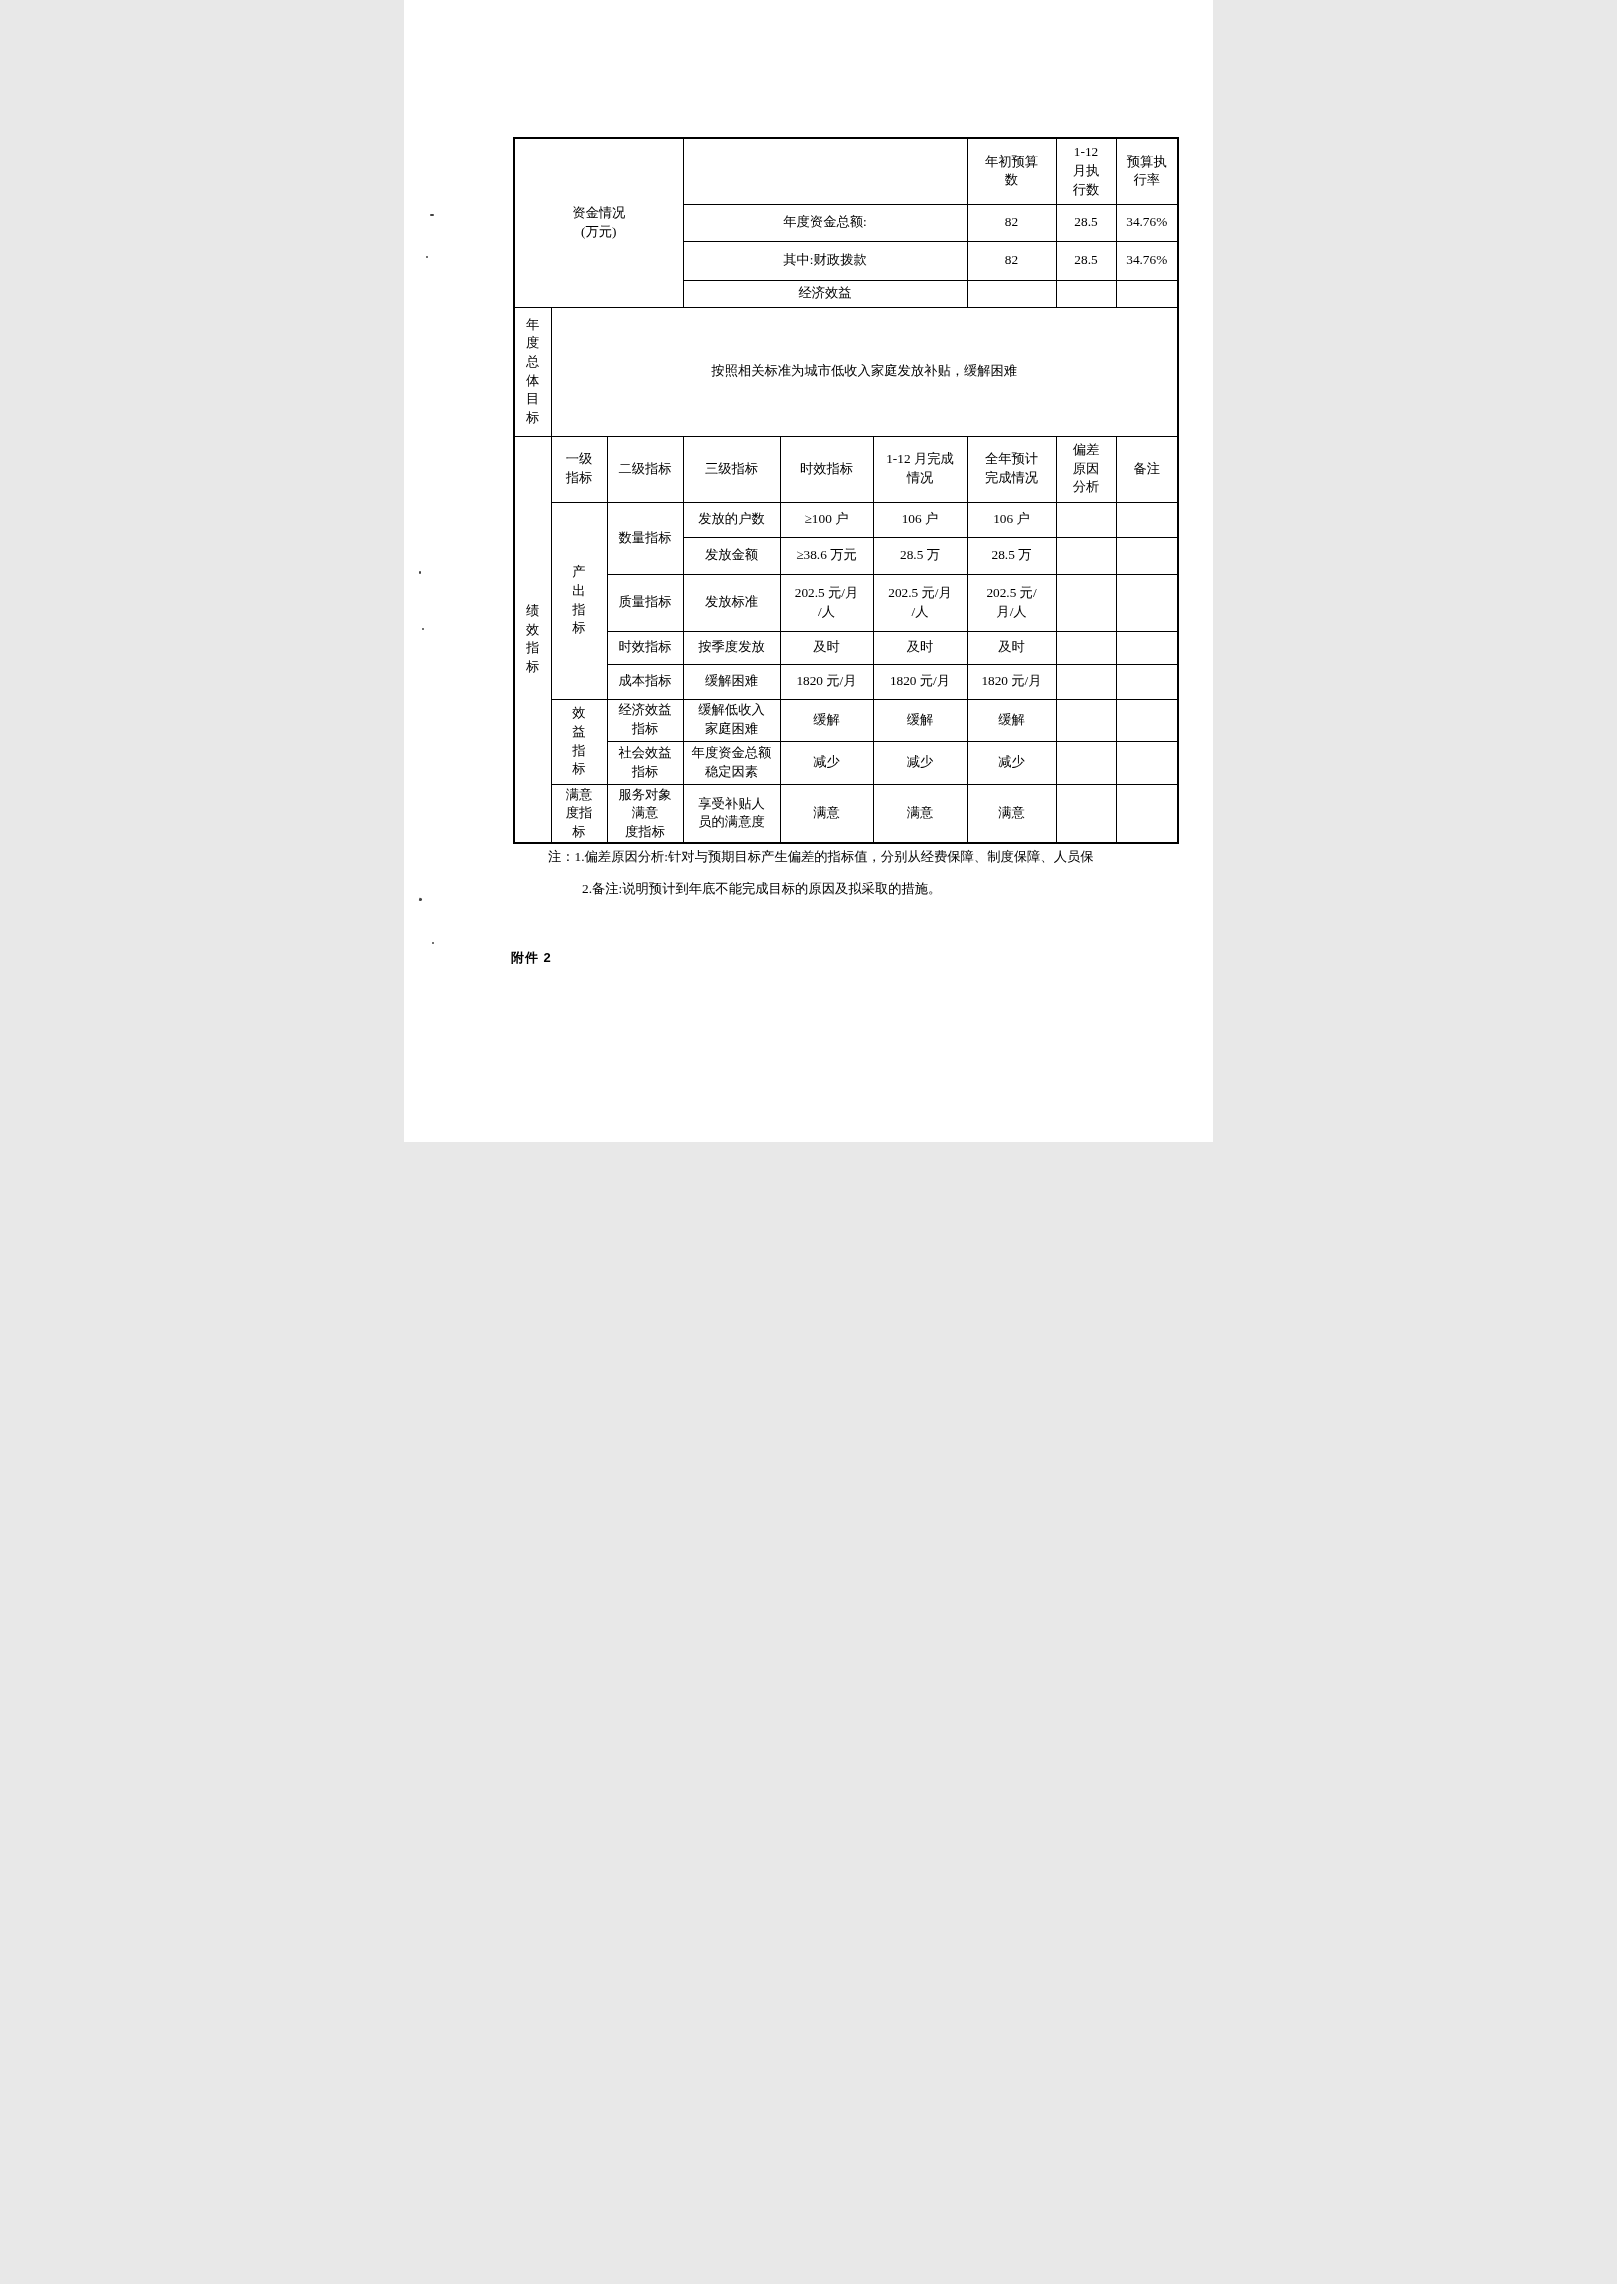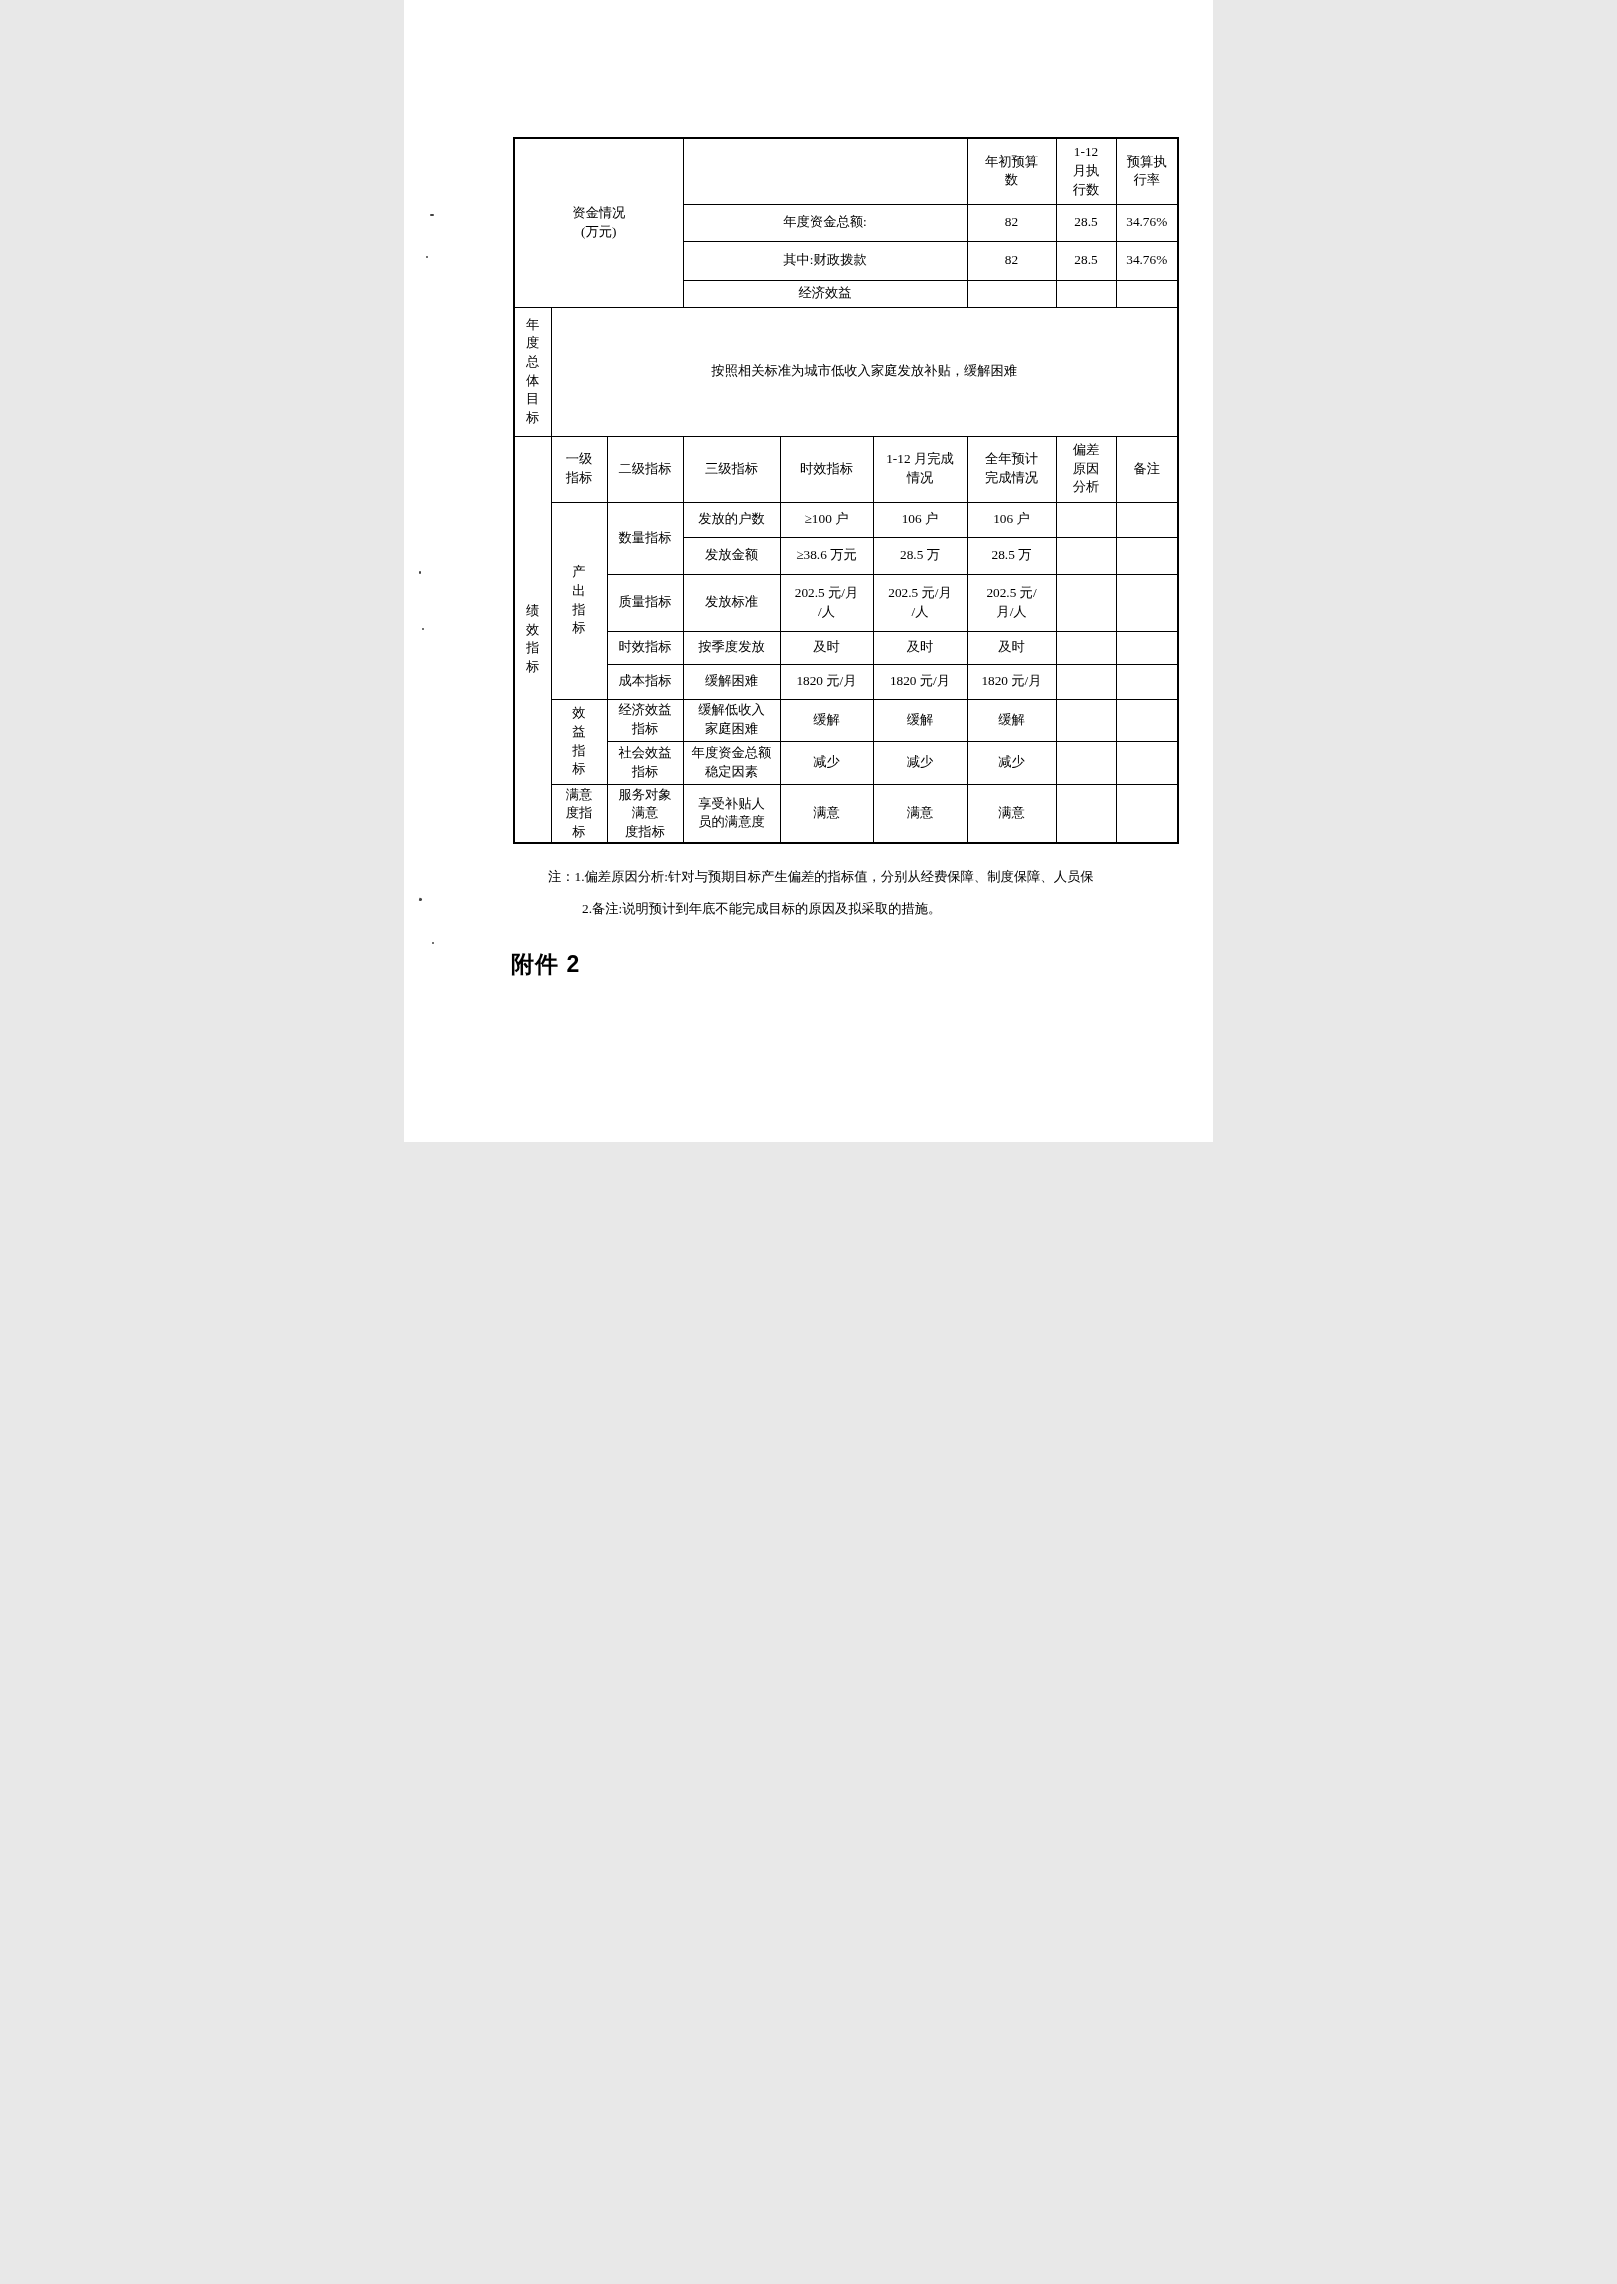--- a/index.html
+++ b/index.html
@@ -55,30 +55,30 @@
     left: 77px;
     top: 841px;
     width: 708px;
     font-size: 13.3px;
     color: #000;
   }
   .notes .note-line {
     line-height: 32px;
     white-space: nowrap;
   }
-  .notes .indent-1 { padding-left: 67px; margin-top: 20px; }
+  .notes .indent-1 { padding-left: 67px; }
   .notes .indent-3 { padding-left: 101px; }
 
   .attachment {
     position: absolute;
     left: 107px;
     top: 949px;
     font-family: "Liberation Sans", "DejaVu Sans", sans-serif;
     font-weight: bold;
-    font-size: 23px;
+    font-size: 13px;
     letter-spacing: 1px;
     color: #000;
   }
 
   
   .artifact {
     position: absolute;
     background: #222;
     border-radius: 50%;
     opacity: 0.85;

